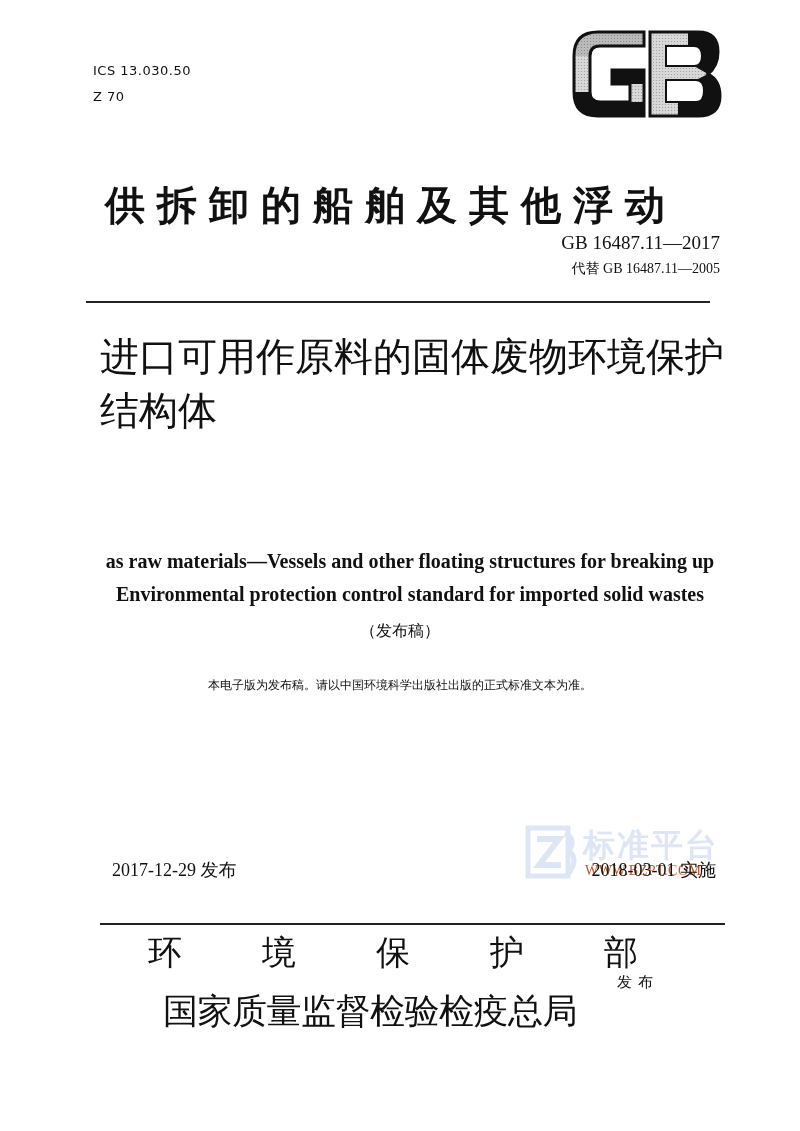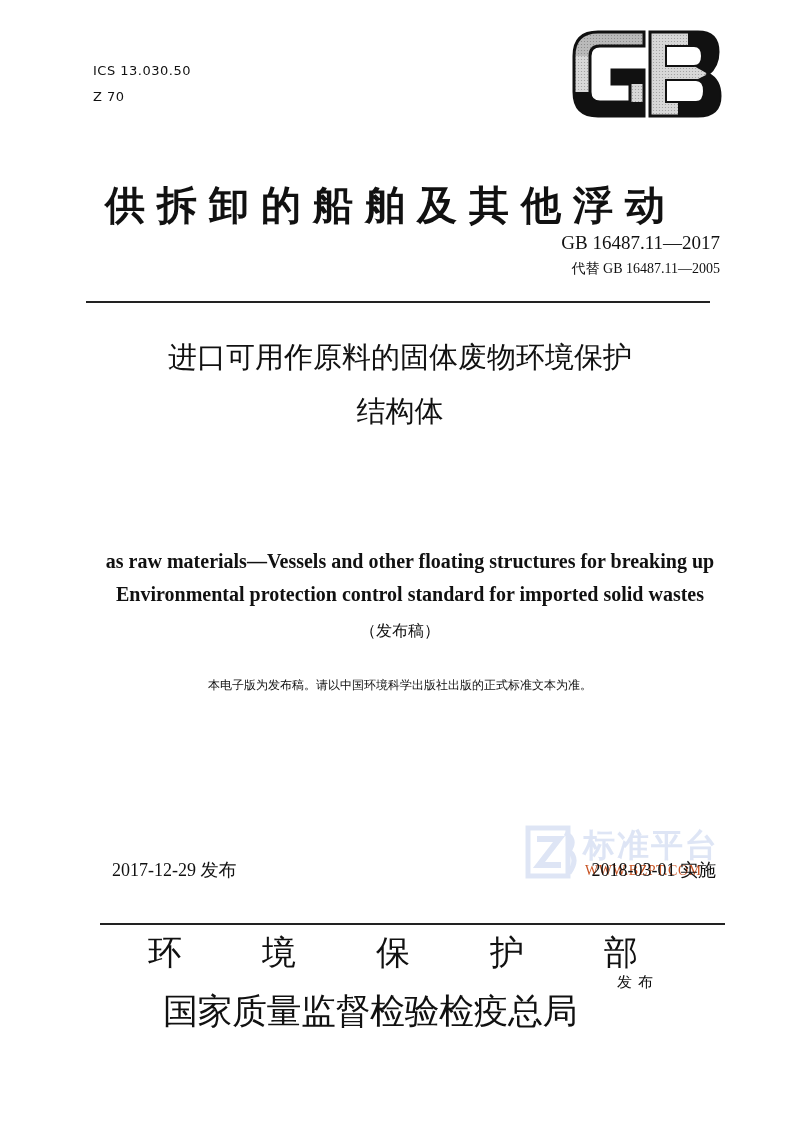--- a/index.html
+++ b/index.html
@@ -5,21 +5,21 @@
     html, body { margin: 0; padding: 0; background: #ffffff; }
     body { width: 800px; height: 1131px; position: relative; overflow: hidden; color: #111; font-family: "DejaVu Sans", sans-serif; }
     .abs { position: absolute; }
     .ics { left: 93px; top: 63px; font-family: "DejaVu Sans", sans-serif; font-size: 13px; letter-spacing: 0.5px; }
     .zcode { left: 93px; top: 89px; font-family: "DejaVu Sans", sans-serif; font-size: 13px; letter-spacing: 0.5px; }
     .gb-logo { left: 568px; top: 28px; width: 158px; height: 92px; }
     .national-title { left: 105px; top: 178px; width: 605px; font-family: "DejaVu Sans", sans-serif; font-weight: bold; font-size: 40px; letter-spacing: 12px; white-space: nowrap; }
     .std-number { right: 80px; top: 232px; font-family: "Liberation Serif", serif; font-size: 19px; text-align: center; }
     .replaces { right: 80px; top: 260px; font-family: "Liberation Serif", serif; font-size: 14px; text-align: right; }
     .rule-top { left: 86px; top: 301px; width: 624px; height: 2px; background: #222; }
-    .cn-title { left: 100px; top: 330px; width: 600px; text-align: center; font-family: "DejaVu Sans", sans-serif; font-size: 29px; line-height: 54px; }
+    .cn-title { left: 100px; top: 330px; width: 600px; font-family: "DejaVu Sans", sans-serif; font-size: 39px; line-height: 54px; }
     .cn-title div { white-space: nowrap; }
     .en-title { left: 80px; top: 545px; width: 660px; text-align: center; font-family: "Liberation Serif", serif; font-weight: bold; font-size: 20px; line-height: 33px; }
     .en-title div { white-space: nowrap; }
     .draft-label { left: 100px; top: 621px; width: 600px; text-align: center; font-family: Liberation Serif, serif; font-size: 16px; }
     .notice { left: 100px; top: 677px; width: 600px; text-align: center; font-family: "DejaVu Serif", serif; font-size: 12px; }
     .watermark { left: 525px; top: 823px; width: 210px; height: 60px; opacity: 0.9; }
     .wm-text { position: absolute; left: 58px; top: 1px; font-family: "DejaVu Serif", serif; font-size: 32px; font-weight: bold; color: #dbe3f4; letter-spacing: 2px; white-space: nowrap; }
     .wm-url { position: absolute; left: 60px; top: 40px; font-family: "Liberation Serif", serif; font-size: 14px; color: #c2410c; letter-spacing: 0.5px; white-space: nowrap; }
     .issue-date { left: 112px; top: 858px; font-family: "Liberation Serif", serif; font-size: 18px; }
     .impl-date { right: 84px; top: 858px; font-family: "Liberation Serif", serif; font-size: 18px; }

